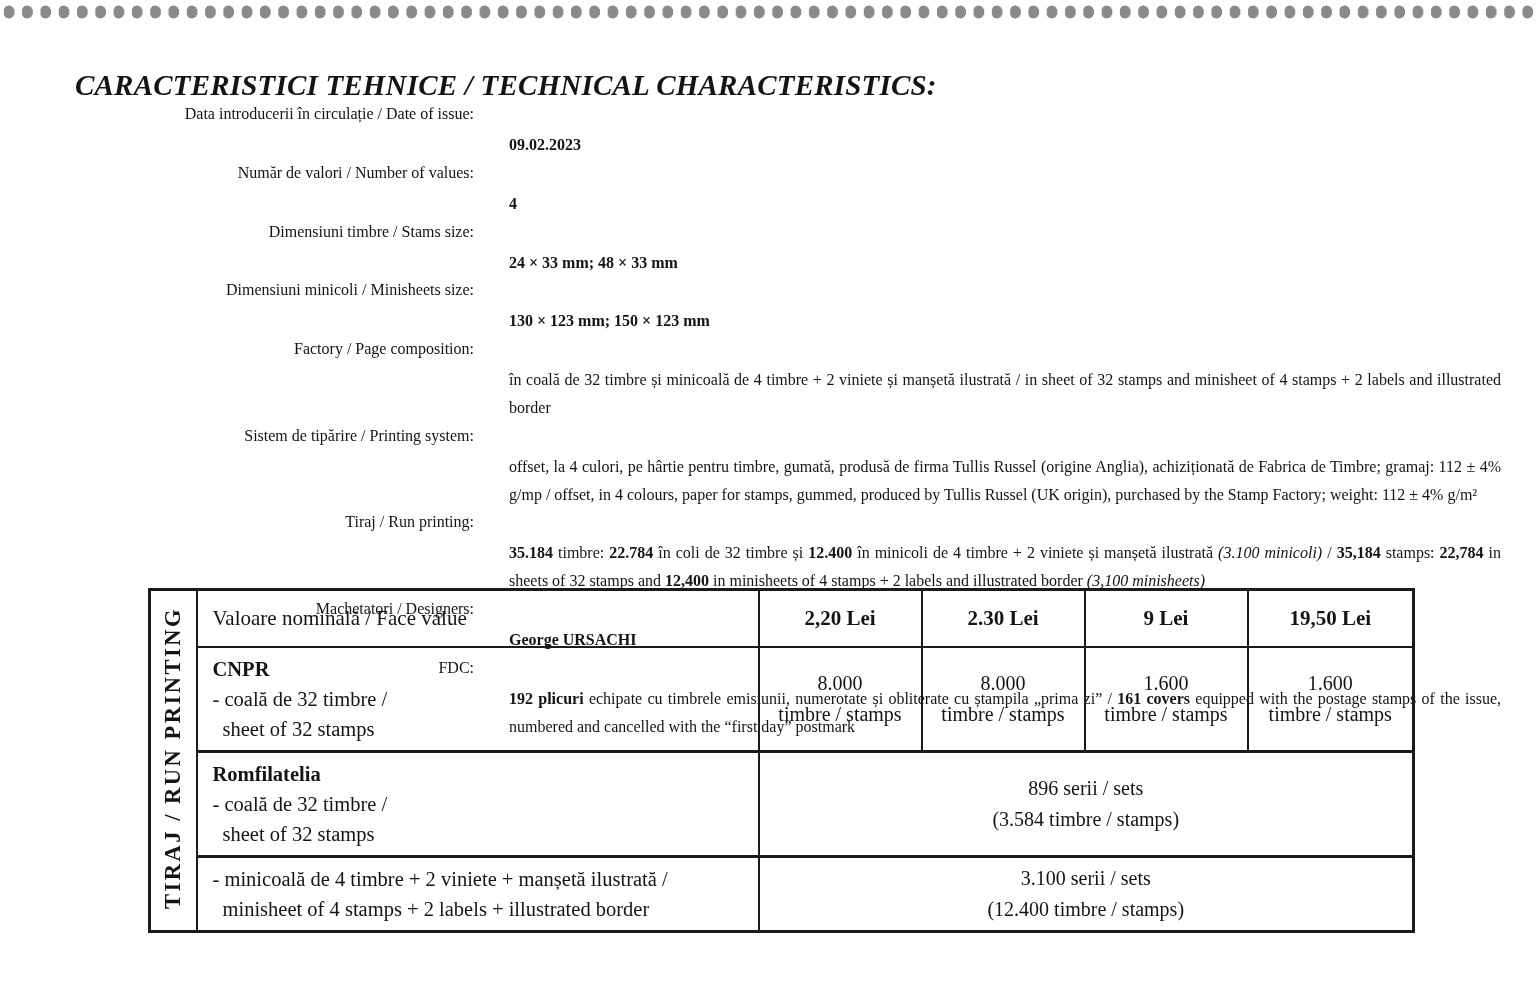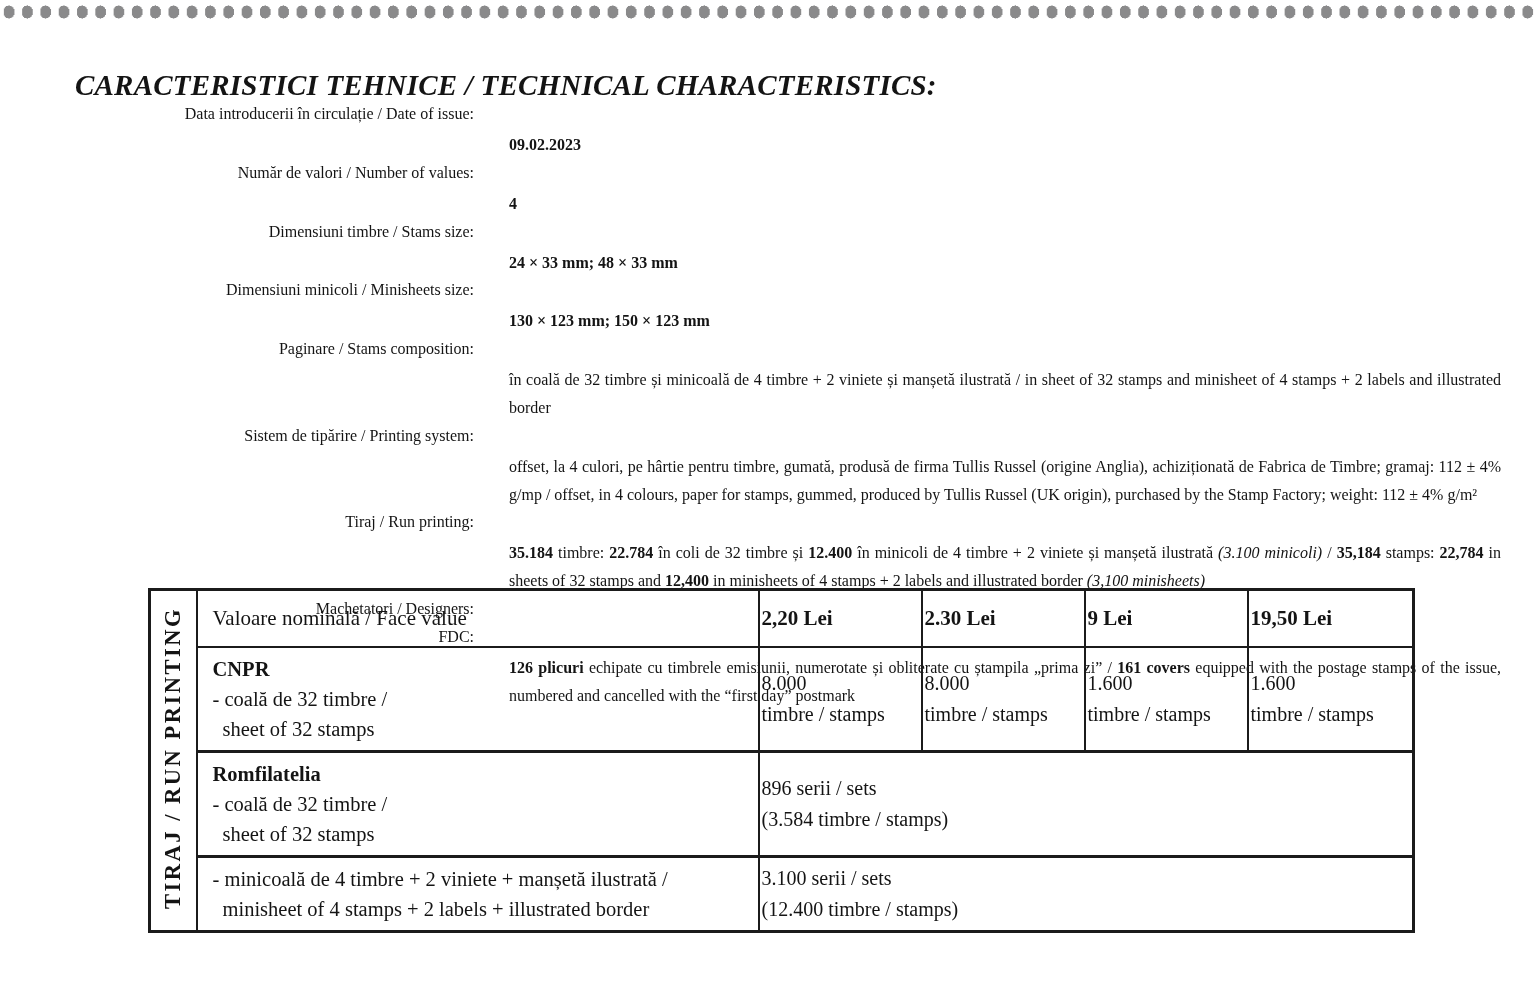--- a/index.html
+++ b/index.html
@@ -34,21 +34,21 @@
   }
   table.runtable td{border:2px solid #1b1b1b;overflow:hidden;}
   tr.thick td{border-top-width:3px;}
   td.side{text-align:center;vertical-align:middle;padding:0;}
   .side-text{
     display:inline-block;writing-mode:vertical-rl;transform:rotate(180deg);
     font-weight:bold;font-size:22.5px;letter-spacing:2.5px;white-space:nowrap;
   }
   td.desc{padding:6px 12px 6px 15px;vertical-align:middle;font-size:20.5px;line-height:30px;text-align:left;}
   td.desc .indent{padding-left:10px;}
-  td.val{text-align:left;vertical-align:middle;font-size:20px;line-height:31px;padding:4px 2px;}
+  td.val{text-align:center;vertical-align:middle;font-size:20px;line-height:31px;padding:4px 2px;}
   tr.rhdr{height:57px;}
   tr.rcnpr{height:98px;margin-top:16px;}
   tr.rrom{height:102px;}
   tr.rmini{height:68px;}
   tr.rhdr td.desc{font-weight:normal;font-size:21px;}
   tr.rhdr td.val{font-weight:bold;font-size:21px;}
 </style>
 </head>
 <body>
 
@@ -72,41 +72,42 @@
     <div class="speclabel">Dimensiuni timbre / Stams size:</div>
     <div class="specvalue b">24 × 33 mm; 48 × 33 mm</div>
   </div>
 
   <div class="specrow">
     <div class="speclabel">Dimensiuni minicoli / Minisheets size:</div>
     <div class="specvalue b">130 × 123 mm; 150 × 123 mm</div>
   </div>
 
   <div class="specrow">
-    <div class="speclabel">Paginare / Stams composition:</div>
+    <div class="speclabel">Factory / Page composition:</div>
     <div class="specvalue">în coală de 32 timbre și minicoală de 4 timbre + 2 viniete și manșetă ilustrată / in sheet of 32 stamps and minisheet of 4 stamps + 2 labels and illustrated border</div>
   </div>
 
   <div class="specrow">
     <div class="speclabel">Sistem de tipărire / Printing system:</div>
     <div class="specvalue">offset, la 4 culori, pe hârtie pentru timbre, gumată, produsă de firma Tullis Russel (origine Anglia), achiziționată de Fabrica de Timbre; gramaj: 112 ± 4% g/mp / offset, in 4 colours, paper for stamps, gummed, produced by Tullis Russel (UK origin), purchased by the Stamp Factory; weight: 112 ± 4% g/m²</div>
   </div>
 
   <div class="specrow">
     <div class="speclabel">Tiraj / Run printing:</div>
     <div class="specvalue"><span class="b">35.184</span><span> timbre: </span><span class="b">22.784</span><span> în coli de 32 timbre și </span><span class="b">12.400</span><span> în minicoli de 4 timbre + 2 viniete și manșetă ilustrată </span><span class="i">(3.100 minicoli)</span><span> / </span><span class="b">35,184</span><span> stamps: </span><span class="b">22,784</span><span> in sheets of 32 stamps and </span><span class="b">12,400</span><span> in minisheets of 4 stamps + 2 labels and illustrated border </span><span class="i">(3,100 minisheets)</span></div>
   </div>
 
   <div class="specrow">
     <div class="speclabel">Machetatori / Designers:</div>
+    <div class="specvalue b">George URSACHI</div>
   </div>
 
   <div class="specrow">
     <div class="speclabel">FDC:</div>
-    <div class="specvalue"><span class="b">126 plicuri</span><span> echipate cu timbrele emisiunii, numerotate și obliterate cu ștampila „prima zi” / </span><span class="b">161 covers</span><span> equipped with the postage stamps of the issue, numbered and cancelled with the “first day” postmark</span></div>
+    <div class="specvalue"><span class="b">192 plicuri</span><span> echipate cu timbrele emisiunii, numerotate și obliterate cu ștampila „prima zi” / </span><span class="b">161 covers</span><span> equipped with the postage stamps of the issue, numbered and cancelled with the “first day” postmark</span></div>
   </div>
 
   <div class="specrow">
   </div>
 
 </div>
 
 <table class="runtable">
   <colgroup>
     <col style="width:47px">

